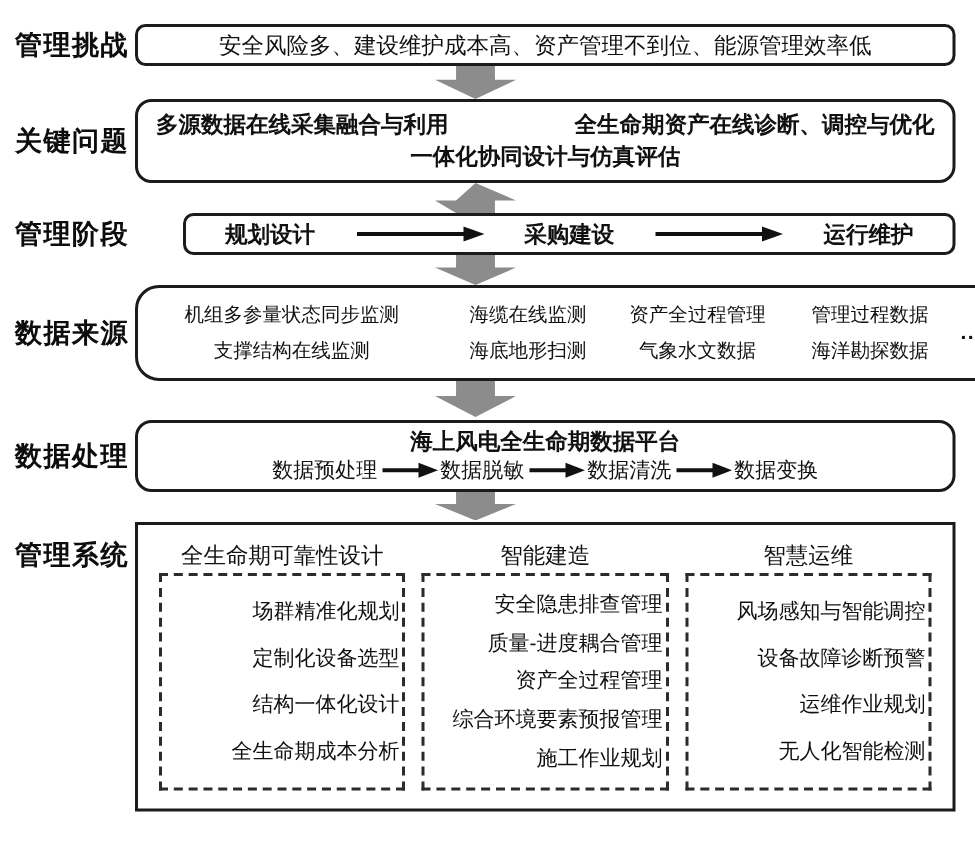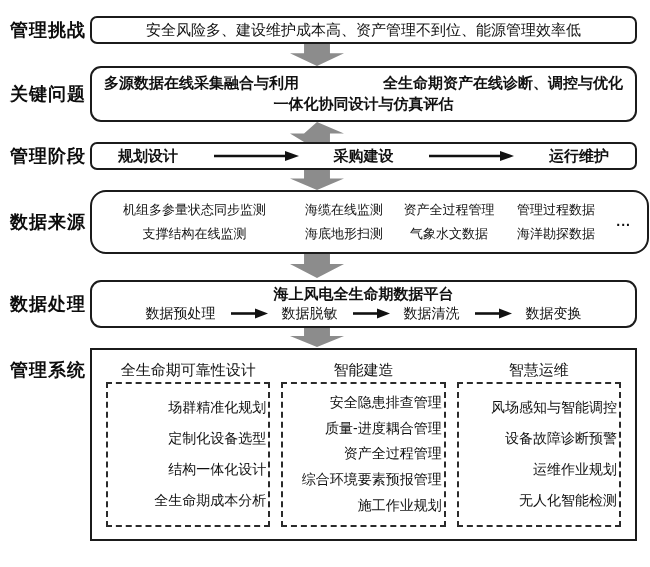--- a/index.html
+++ b/index.html
@@ -38,37 +38,37 @@
   
   .box-issues{
     height:56px;border-radius:11px;font-weight:bold;font-size:15px;
     display:flex;flex-direction:column;justify-content:space-evenly;padding:3px 12px;
   }
   .issues-line1{display:flex;justify-content:space-between;}
   .issues-line2{text-align:center;}
   
   .box-stages{
     height:28px;border-radius:7px;display:flex;align-items:center;
-    justify-content:space-between;padding:0 26px;font-weight:bold;font-size:15px;
+    justify-content:space-between;padding:0 26px;font-weight:bold;font-size:15px;margin-left:32px;
   }
   .harrow{display:block;}
   
   .box-sources{
     height:64px;border-radius:16px;position:relative;font-size:13px;
     display:flex;flex-direction:column;justify-content:space-evenly;padding:2px 40px 2px 10px;
   }
-  .ds-row{display:grid;grid-template-columns:185px 98px 96px 102px;column-gap:8px;justify-items:center;align-items:center;}
+  .ds-row{display:grid;grid-template-columns:185px 98px 96px 102px;column-gap:16px;justify-items:center;align-items:center;}
   .ds-ellipsis{position:absolute;right:16px;top:50%;transform:translateY(-58%);font-weight:bold;font-size:14px;letter-spacing:1px;}
   
   .box-platform{
     height:48px;border-radius:11px;display:flex;flex-direction:column;
     justify-content:space-evenly;padding:3px 7px;
   }
   .platform-title{text-align:center;font-weight:bold;font-size:15px;}
-  .platform-steps{display:flex;justify-content:center;align-items:center;gap:14px;font-size:14px;}
+  .platform-steps{display:flex;justify-content:center;align-items:center;gap:2px;font-size:14px;}
   
   .box-systems{
     height:193px;border-radius:0;padding:8px 14px 12px;
     display:grid;grid-template-columns:1fr 1fr 1fr;column-gap:11px;
     grid-template-rows:24px 1fr;
   }
   .sys-header{font-weight:normal;font-size:15px;text-align:center;align-self:center;}
   .sys-list{
     border:2px dashed #2b2b2b;display:flex;flex-direction:column;
     justify-content:space-evenly;align-items:flex-end;font-size:14px;padding:2px 2px;

